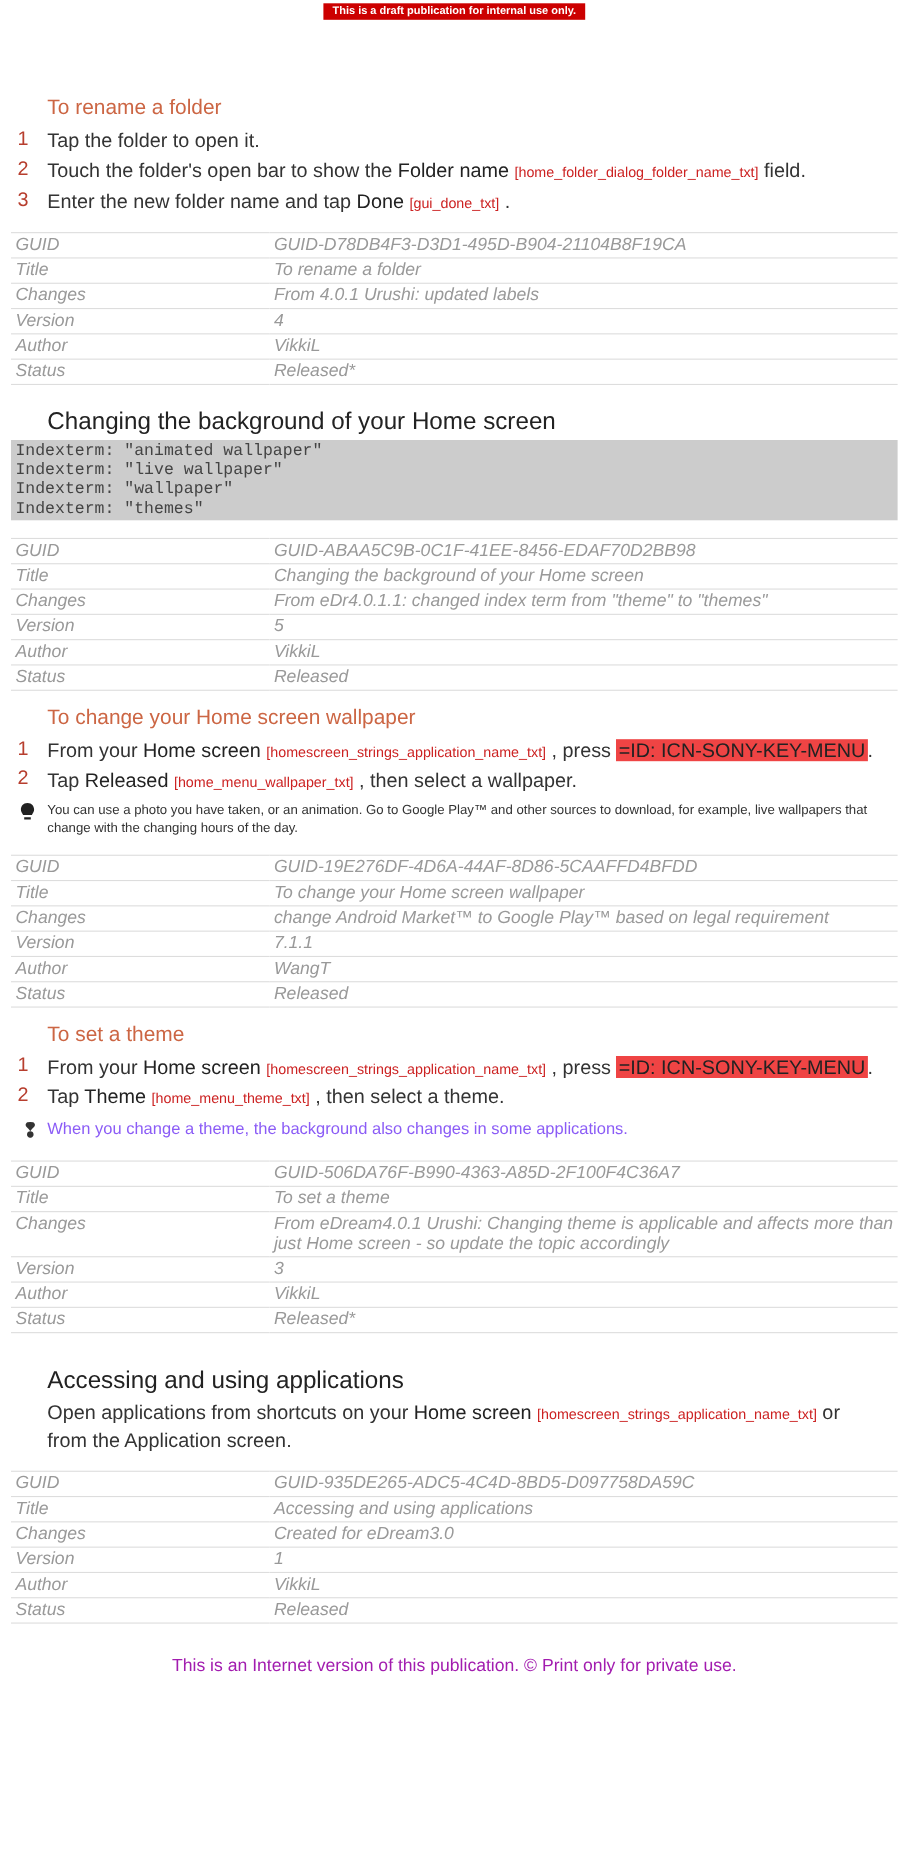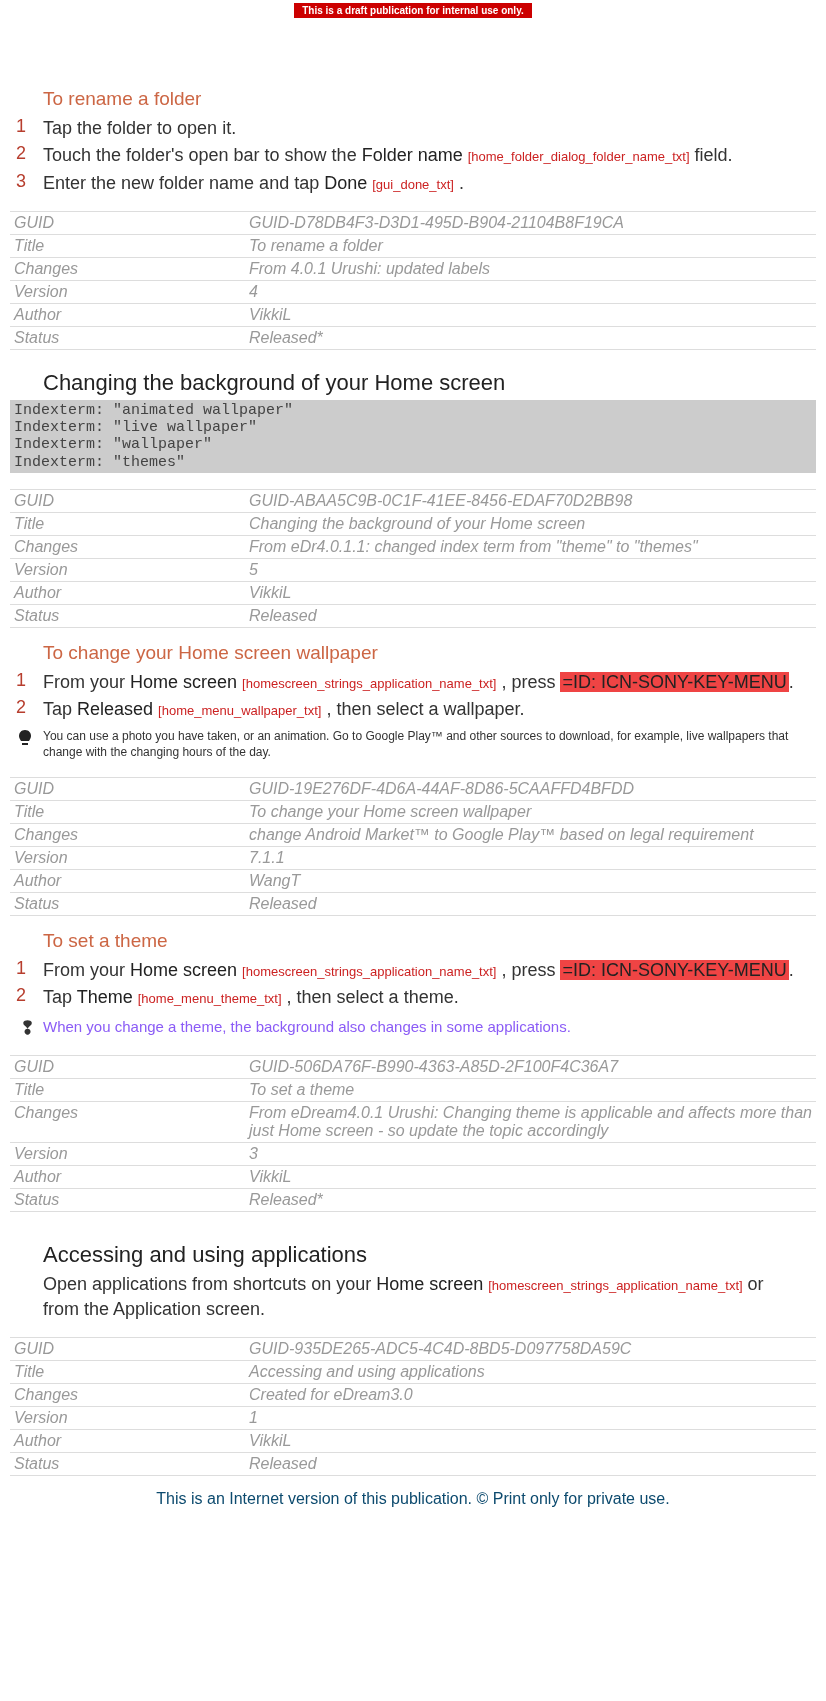--- a/index.html
+++ b/index.html
@@ -130,23 +130,23 @@
       padding-right: 10px;
     }
     .page-num {
       text-align: center;
       color: #3399cc;
       font-size: 18px;
       margin-top: 30px;
     }
     .footer-text {
       text-align: center;
-      color: #0c4a6e;
+      color: #a21caf;
       font-size: 16px;
-      margin-top: 14px;
+      margin-top: 30px;
     }
   </style>
 </head>
 <body>
 
 <div class="banner-wrap">
   <span class="draft-banner">This is a draft publication for internal use only.</span>
 </div>
 
 <div class="content">

